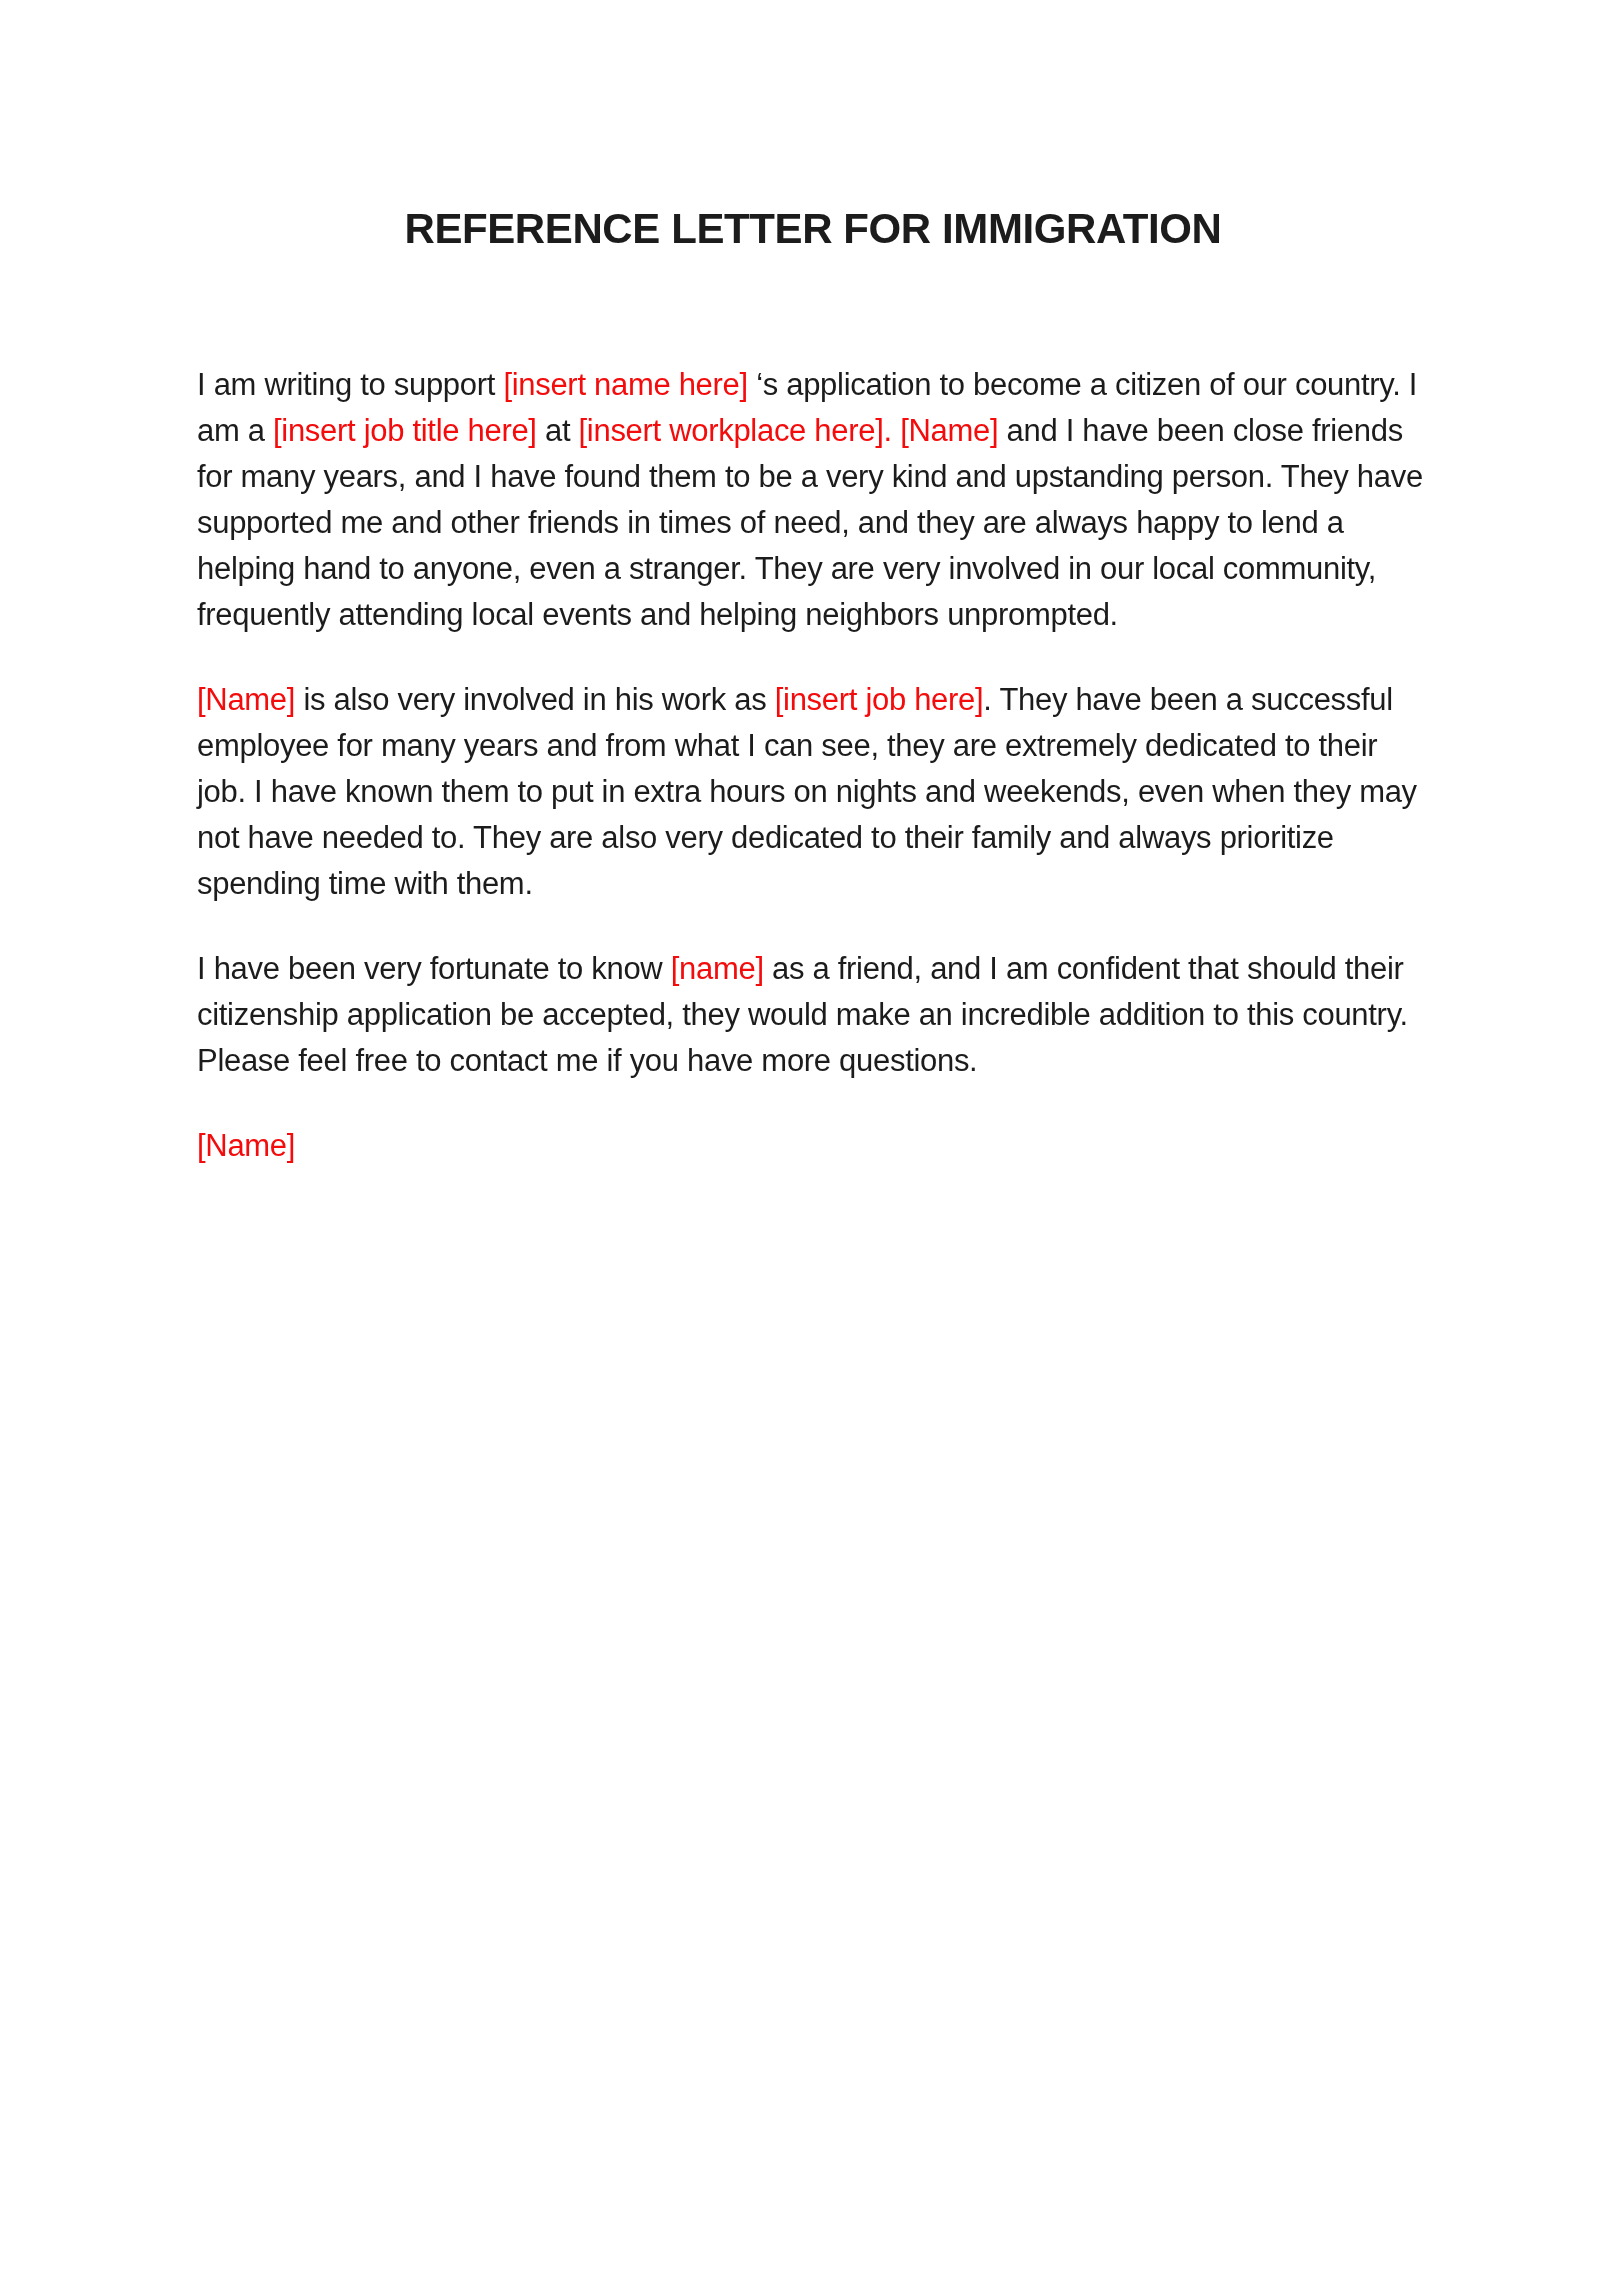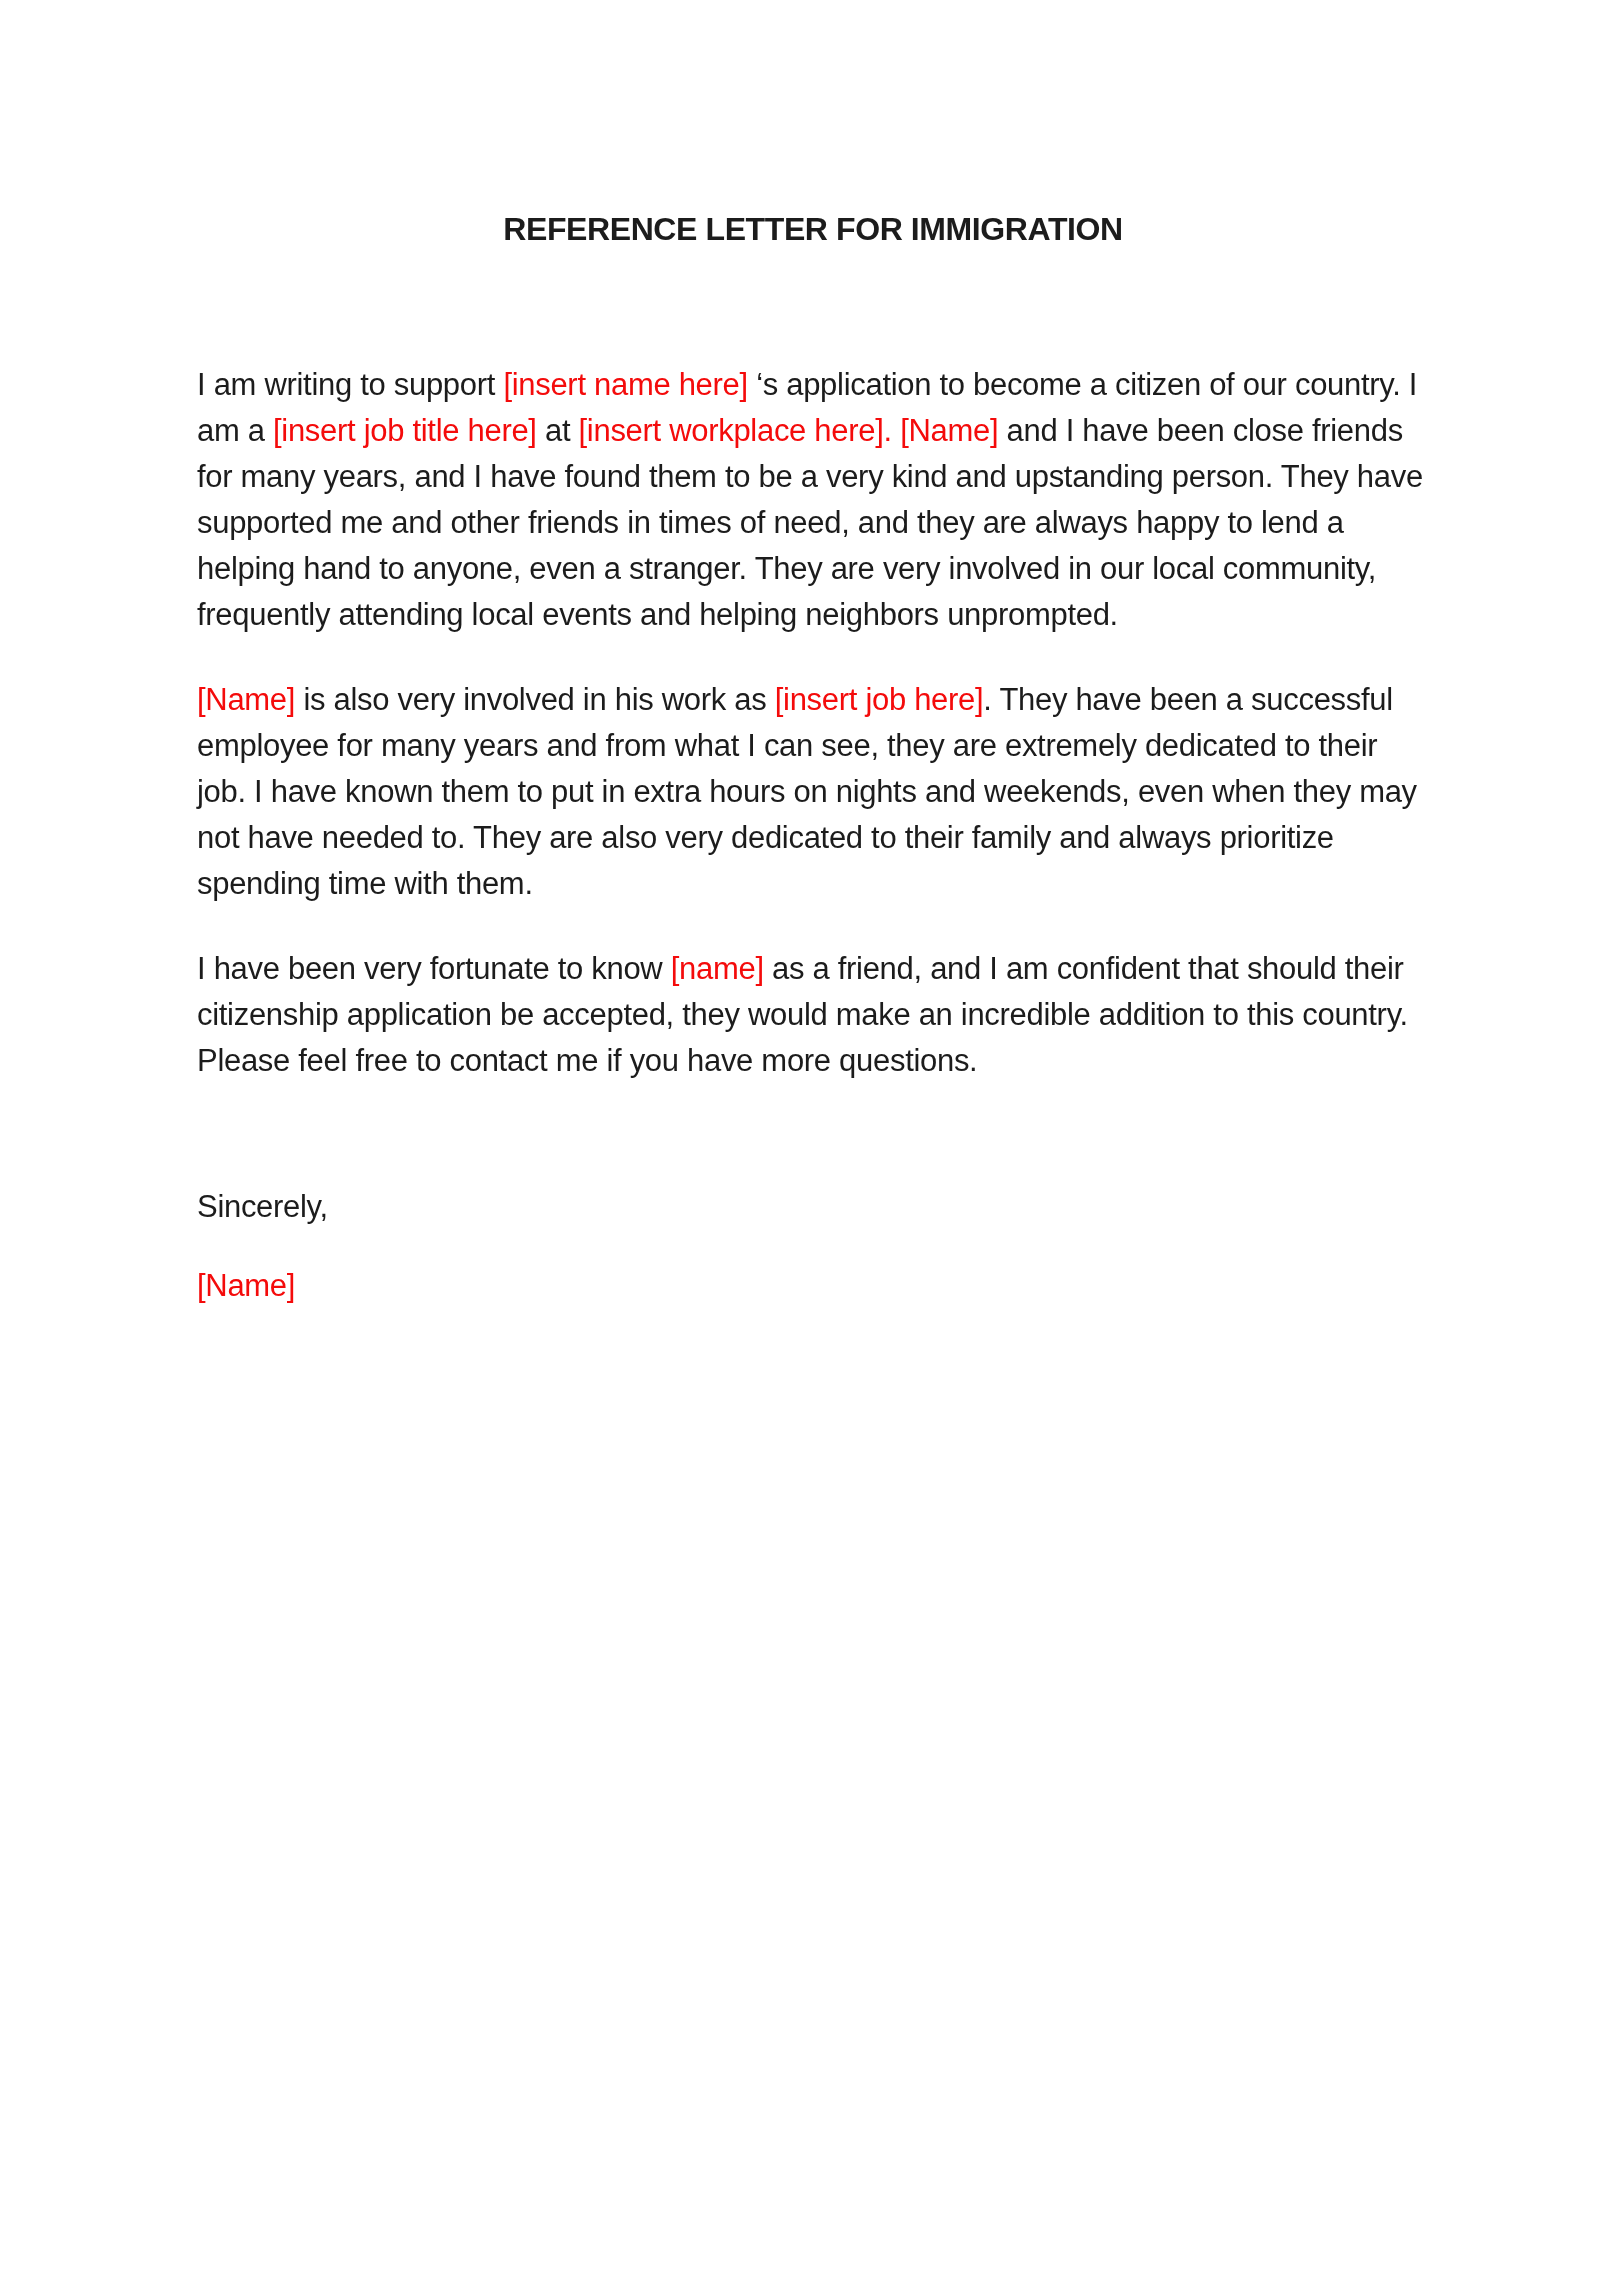--- a/index.html
+++ b/index.html
@@ -21,21 +21,21 @@
   }
   .page {
     width: 1623px;
     height: 2295px;
     background: var(--page-bg);
     padding: 0 194px 0 197px;
   }
   .letter-title {
     margin-top: 203px;
     margin-bottom: 107px;
-    font-size: 32px;
+    font-size: 42px;
     line-height: 52px;
     font-weight: bold;
     text-align: center;
     letter-spacing: -0.4px;
     color: var(--text-color);
   }
   .salutation {
     font-size: 31px;
     line-height: 46px;
     letter-spacing: -0.3px;
@@ -69,17 +69,16 @@
 <div class="page">
   <h1 class="letter-title">REFERENCE LETTER FOR IMMIGRATION</h1>
 
 
   <p class="para"><span>I am writing to support </span><span class="red">[insert name here]</span><span> ‘s application to become a citizen of our country. I am a </span><span class="red">[insert job title here]</span><span> at </span><span class="red">[insert workplace here].</span><span> </span><span class="red">[Name]</span><span> and I have been close friends for many years, and I have found them to be a very kind and upstanding person. They have supported me and other friends in times of need, and they are always happy to lend a helping hand to anyone, even a stranger. They are very involved in our local community, frequently attending local events and helping neighbors unprompted.</span></p>
 
   <p class="para"><span class="red">[Name]</span><span> is also very involved in his work as </span><span class="red">[insert job here]</span><span>. They have been a successful employee for many years and from what I can see, they are extremely dedicated to their job. I have known them to put in extra hours on nights and weekends, even when they may not have needed to. They are also very dedicated to their family and always prioritize spending time with them.</span></p>
 
   <p class="para"><span>I have been very fortunate to know </span><span class="red">[name]</span><span> as a friend, and I am confident that should their citizenship application be accepted, they would make an incredible addition to this country. Please feel free to contact me if you have more questions.</span></p>
 
-  <p class="sincerely">Sincerely,</p>
 
   <p class="signature red">[Name]</p>
 </div>
 
 
 </body></html>

